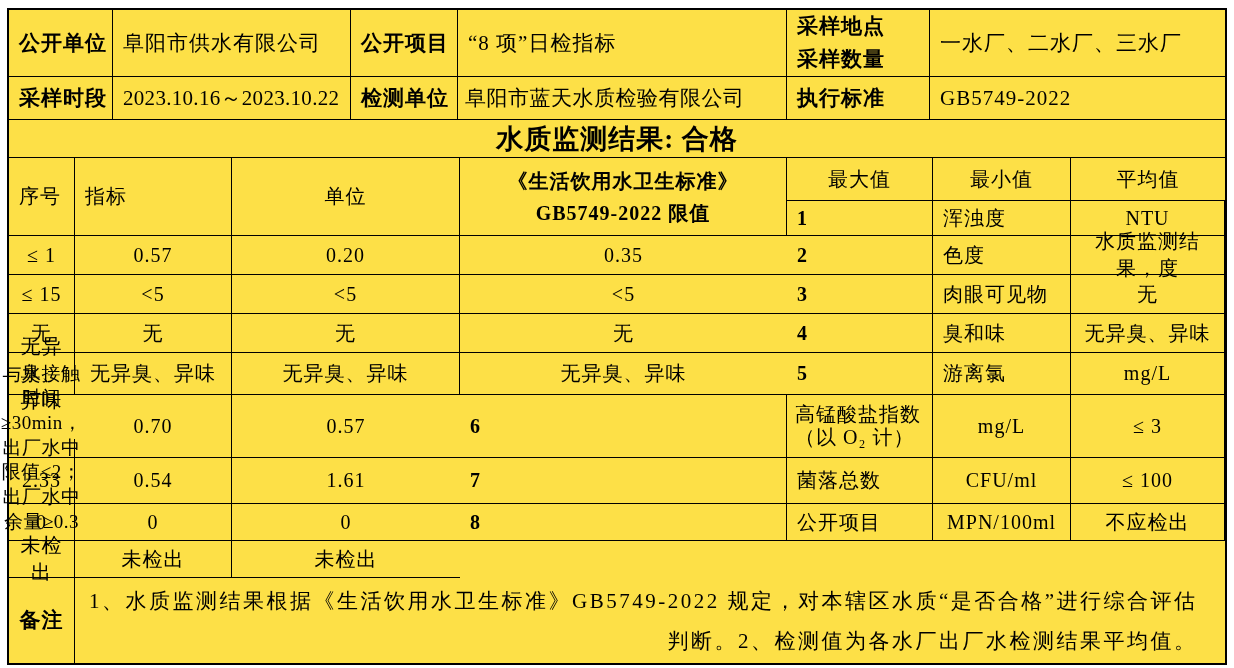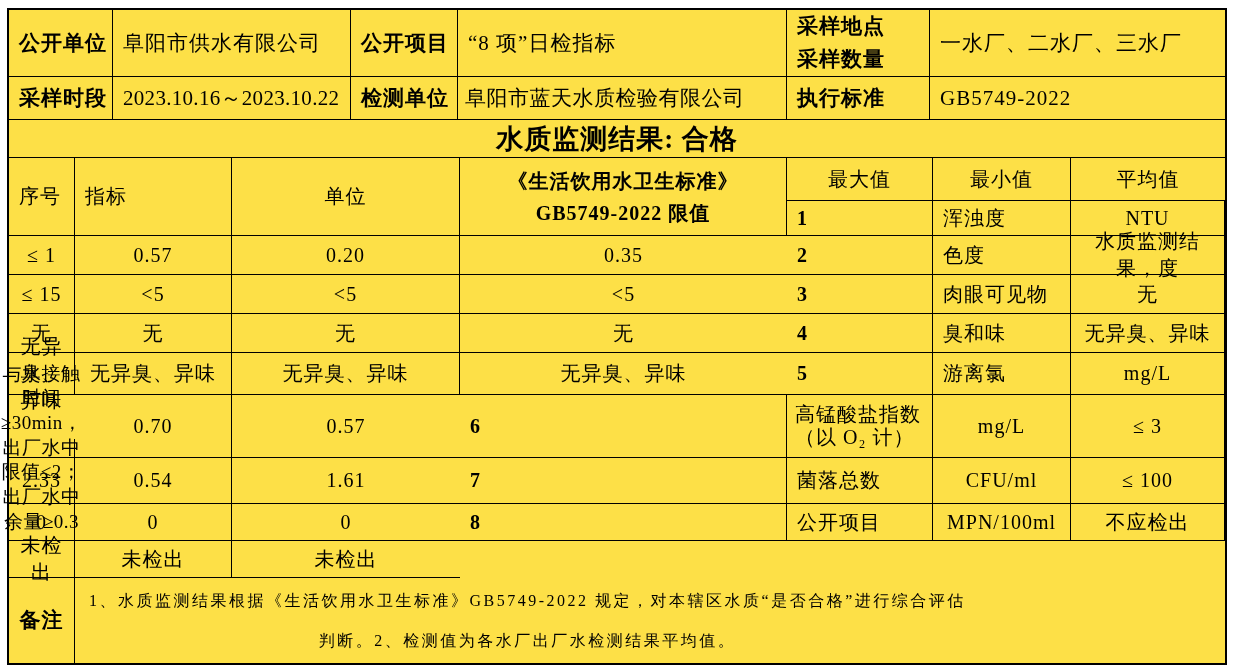--- a/index.html
+++ b/index.html
@@ -67,24 +67,24 @@
   
   .sec-notes {
     display: grid;
     grid-template-columns: 66px 1fr;
     grid-template-rows: 85px;
   }
   .notes-text {
     display: flex;
     align-items: center;
     border-right: none;
-    text-align: center;
+    text-align: right;
     justify-content: flex-start;
     padding: 4px 14px;
-    font-size: 16px;
+    font-size: 21px;
     line-height: 40px;
     letter-spacing: 2.5px;
   }
 </style>
 </head>
 <body>
 
 <div class="doc">
 
   <div class="sec-info">

